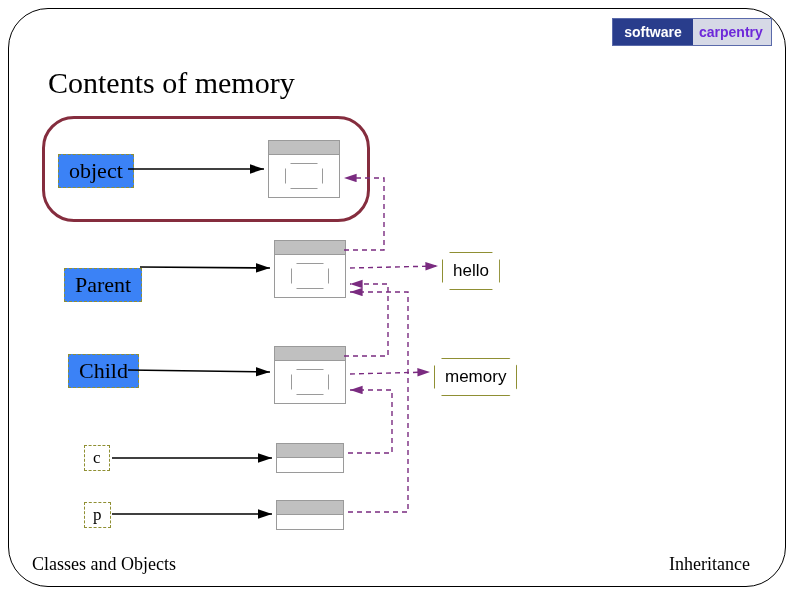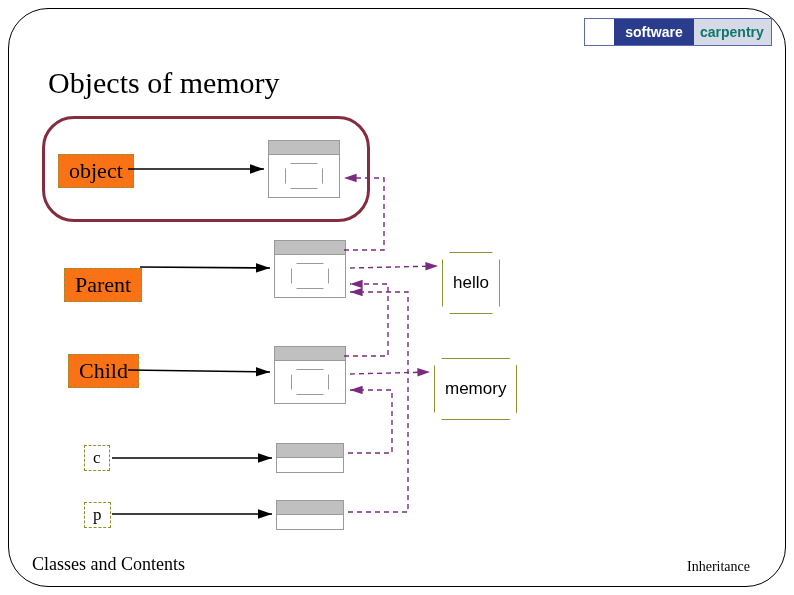--- a/index.html
+++ b/index.html
@@ -13,40 +13,39 @@
   }
   .page-border {
     position: absolute;
     top: 8px; left: 8px; right: 8px; bottom: 8px;
     border: 1px solid #000;
     border-radius: 40px;
   }
   .logo {
     position: absolute;
     top: 18px; right: 22px;
-    width: 188px; height: 28px;
+    width: 160px; height: 28px;
     border: 1px solid #5a6aaa;
     display: flex;
-    padding-left: 29px;
   }
   .logo-left {
     flex: 0 0 80px;
     background: #293d8c;
     color: #fff;
     font-family: Arial, sans-serif;
     font-size: 14px;
     font-weight: bold;
     display: flex;
     align-items: center;
     justify-content: center;
   }
   .logo-right {
     flex: 1;
     background: #d6d9e6;
-    color: #0f766e;
+    color: #6d28d9;
     font-family: Arial, sans-serif;
     font-size: 14px;
     font-weight: bold;
     display: flex;
     align-items: center;
     justify-content: flex-start;
     padding-left: 6px;
     text-align: center;
   }
   .title {
@@ -56,33 +55,33 @@
     color: #000;
   }
   .footer-left {
     position: absolute;
     bottom: 20px; left: 32px;
     font-size: 18px;
   }
   .footer-right {
     position: absolute;
     bottom: 20px; right: 44px;
-    font-size: 14px;
+    font-size: 18px;
   }
   .highlight {
     position: absolute;
     border: 3px solid #852d3e;
     border-radius: 32px;
     top: 116px; left: 42px;
     width: 328px; height: 106px;
   }
   .label-box {
     position: absolute;
     border: 1px dashed #8f8f33;
-    background: #f97316;
+    background: #3b82f6;
     font-size: 22px;
     display: inline-flex;
     align-items: center;
     justify-content: center;
     padding: 3px 10px;
   }
   .small-label {
     position: absolute;
     border: 1px dashed #8f8f33;
     background: #fff;
@@ -133,41 +132,41 @@
   }
   .octagon {
     position: absolute;
     background: #fff;
     border: 1px solid #8f8f33;
     font-size: 17px;
     font-family: Arial, sans-serif;
     display: inline-flex;
     align-items: center;
     justify-content: center;
-    padding: 20px 10px;
+    padding: 8px 10px;
     clip-path: polygon(8px 0, calc(100% - 8px) 0, 100% 8px, 100% calc(100% - 8px), calc(100% - 8px) 100%, 8px 100%, 0 calc(100% - 8px), 0 8px);
   }
   svg.arrows {
     position: absolute;
     top: 0; left: 0;
     width: 794px; height: 595px;
     pointer-events: none;
   }
 </style>
 </head>
 <body>
 
 <div class="page-border"></div>
 
 <div class="logo">
   <div class="logo-left">software</div>
   <div class="logo-right">carpentry</div>
 </div>
 
-<div class="title">Objects of memory</div>
+<div class="title">Contents of memory</div>
 
 <div class="highlight"></div>
 
 <div class="label-box" style="top:154px; left:58px;">object</div>
 <div class="label-box" style="top:268px; left:64px;">Parent</div>
 <div class="label-box" style="top:354px; left:68px;">Child</div>
 <div class="small-label" style="top:445px; left:84px;">c</div>
 <div class="small-label" style="top:502px; left:84px;">p</div>
 
 <div class="class-obj" style="top:140px; left:268px;">
@@ -223,14 +222,14 @@
 
   <path d="M344,356 L388,356 L388,284 L350,284" fill="none" stroke="#7a2b80" stroke-width="1.4" stroke-dasharray="5,4" marker-end="url(#dash-arrow)"></path>
 
   <line x1="350" y1="374" x2="430" y2="372" stroke="#7a2b80" stroke-width="1.4" stroke-dasharray="5,4" marker-end="url(#dash-arrow)"></line>
 
   <path d="M348,453 L392,453 L392,390 L350,390" fill="none" stroke="#7a2b80" stroke-width="1.4" stroke-dasharray="5,4" marker-end="url(#dash-arrow)"></path>
 
   <path d="M348,512 L408,512 L408,292 L350,292" fill="none" stroke="#7a2b80" stroke-width="1.4" stroke-dasharray="5,4" marker-end="url(#dash-arrow)"></path>
 </svg>
 
-<div class="footer-left">Classes and Contents</div>
+<div class="footer-left">Classes and Objects</div>
 <div class="footer-right">Inheritance</div>
 
 </body></html>

